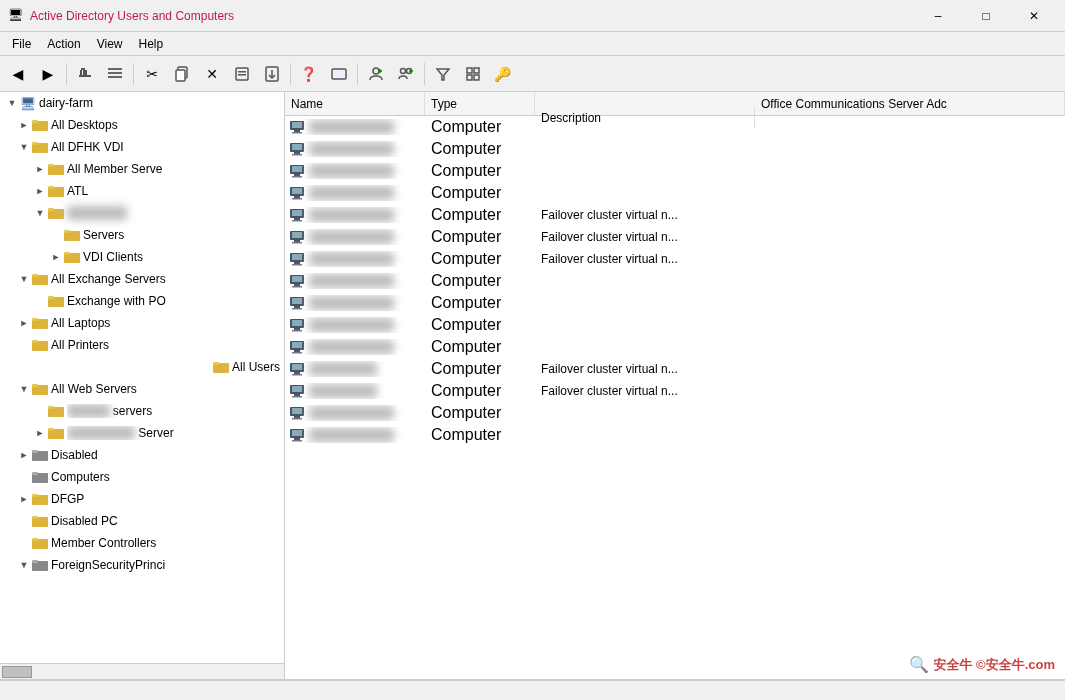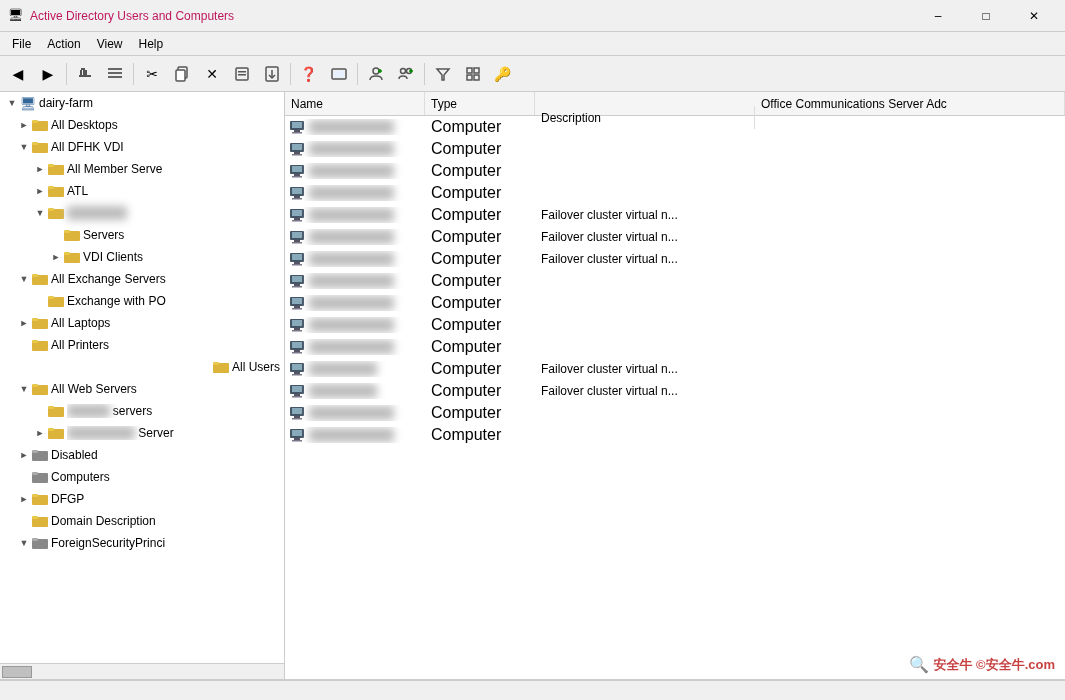--- a/index.html
+++ b/index.html
@@ -517,30 +517,40 @@
         <span class="tree-expander">►</span>
         <span class="tree-icon">
             <svg width="16" height="14" viewBox="0 0 16 14">
               <rect x="0" y="3" width="16" height="10" rx="1" fill="#dcb43c"></rect>
               <rect x="0" y="2" width="6" height="3" rx="1" fill="#e8c84a"></rect>
             </svg>
           </span>
         <span class="tree-label">DFGP</span>
       </div>
 
-
       <div class="tree-item" style="padding-left: 16px;">
         <span class="tree-expander" style="visibility:hidden">►</span>
         <span class="tree-icon">
             <svg width="16" height="14" viewBox="0 0 16 14">
               <rect x="0" y="3" width="16" height="10" rx="1" fill="#dcb43c"></rect>
               <rect x="0" y="2" width="6" height="3" rx="1" fill="#e8c84a"></rect>
             </svg>
           </span>
-        <span class="tree-label">Domain Description</span>
+        <span class="tree-label">Disabled PC</span>
+      </div>
+
+      <div class="tree-item" style="padding-left: 16px;">
+        <span class="tree-expander" style="visibility:hidden">►</span>
+        <span class="tree-icon">
+            <svg width="16" height="14" viewBox="0 0 16 14">
+              <rect x="0" y="3" width="16" height="10" rx="1" fill="#dcb43c"></rect>
+              <rect x="0" y="2" width="6" height="3" rx="1" fill="#e8c84a"></rect>
+            </svg>
+          </span>
+        <span class="tree-label">Member Controllers</span>
       </div>
 
       <div class="tree-item" style="padding-left: 16px;">
         <span class="tree-expander">▼</span>
         <span class="tree-icon">
             <svg width="16" height="14" viewBox="0 0 16 14">
               <rect x="0" y="3" width="16" height="10" rx="1" fill="#888"></rect>
               <rect x="0" y="2" width="6" height="3" rx="1" fill="#aaa"></rect>
             </svg>
           </span>

